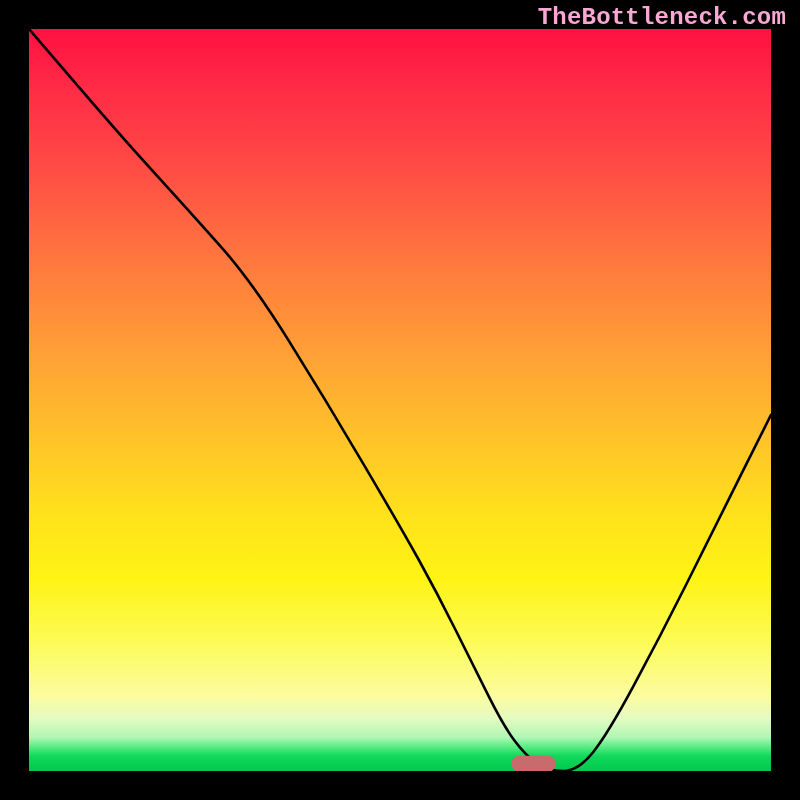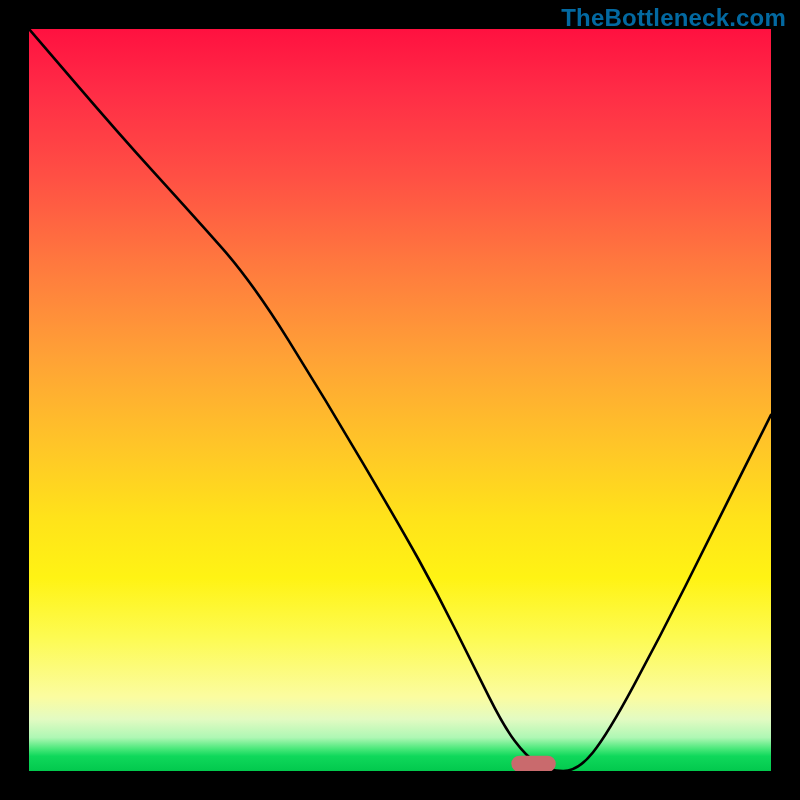--- a/index.html
+++ b/index.html
@@ -14,25 +14,26 @@
   .stage {
     position: relative;
     width: 800px;
     height: 800px;
     background: #000;
   }
   .watermark {
     position: absolute;
     top: 4px;
     right: 14px;
-    color: #0369a1;
+    color: #f9a8d4;
     font-size: 24px;
     font-weight: 600;
     letter-spacing: 0.2px;
     white-space: nowrap;
+    font-family: Liberation Mono, monospace;
   }
   .plot-area {
     position: absolute;
     left: 29px;
     top: 29px;
     width: 742px;
     height: 742px;
     
     background: linear-gradient(
       to bottom,

